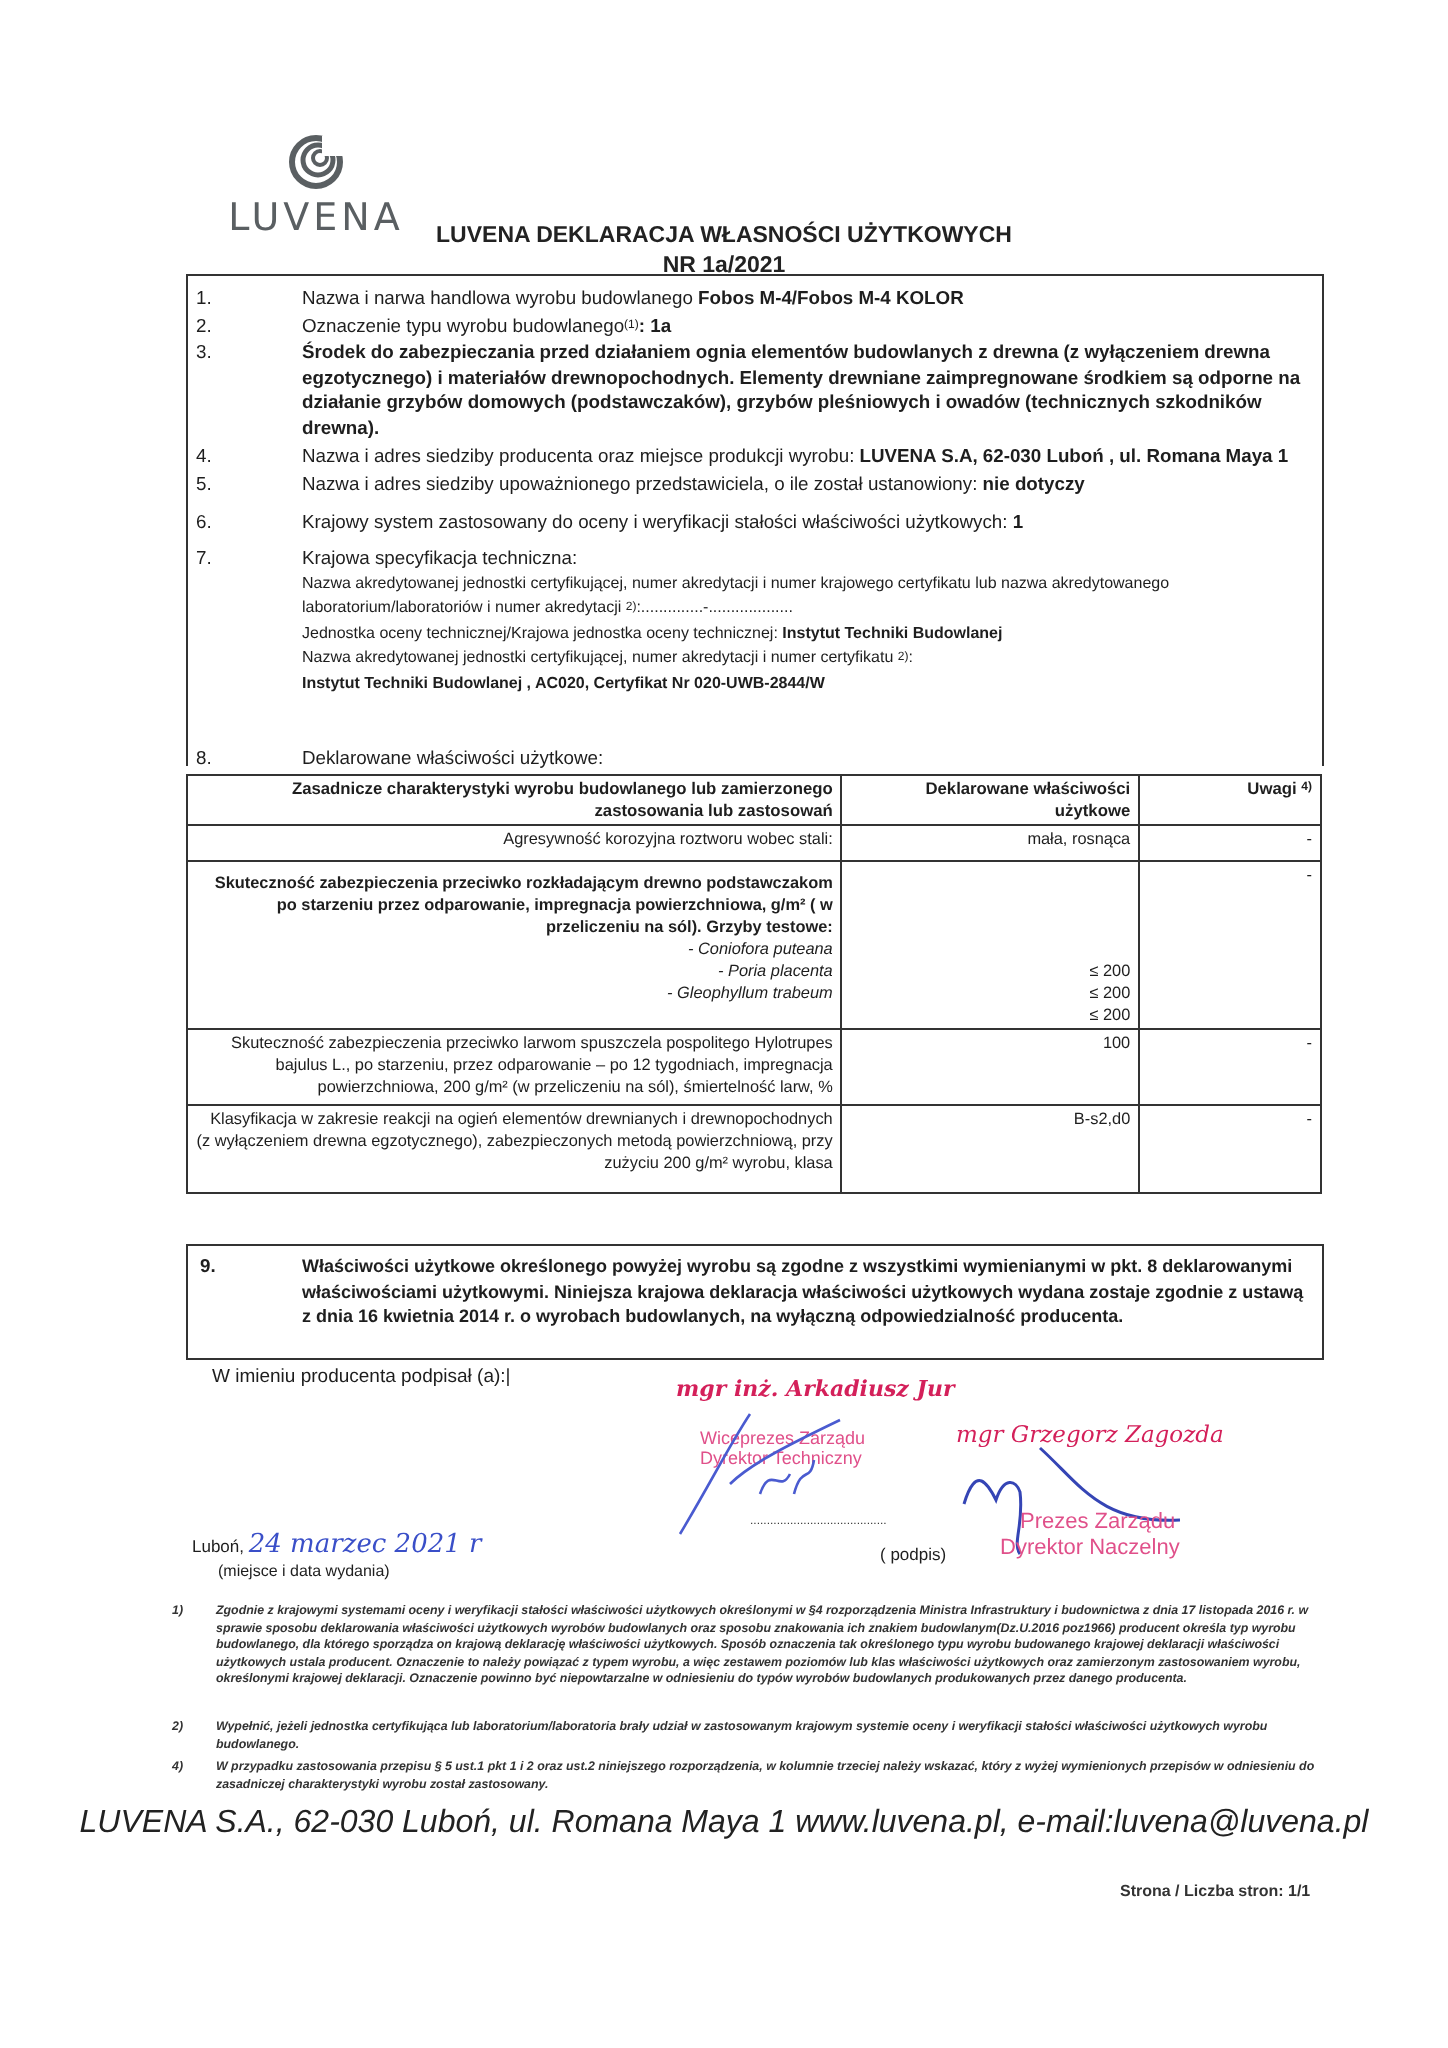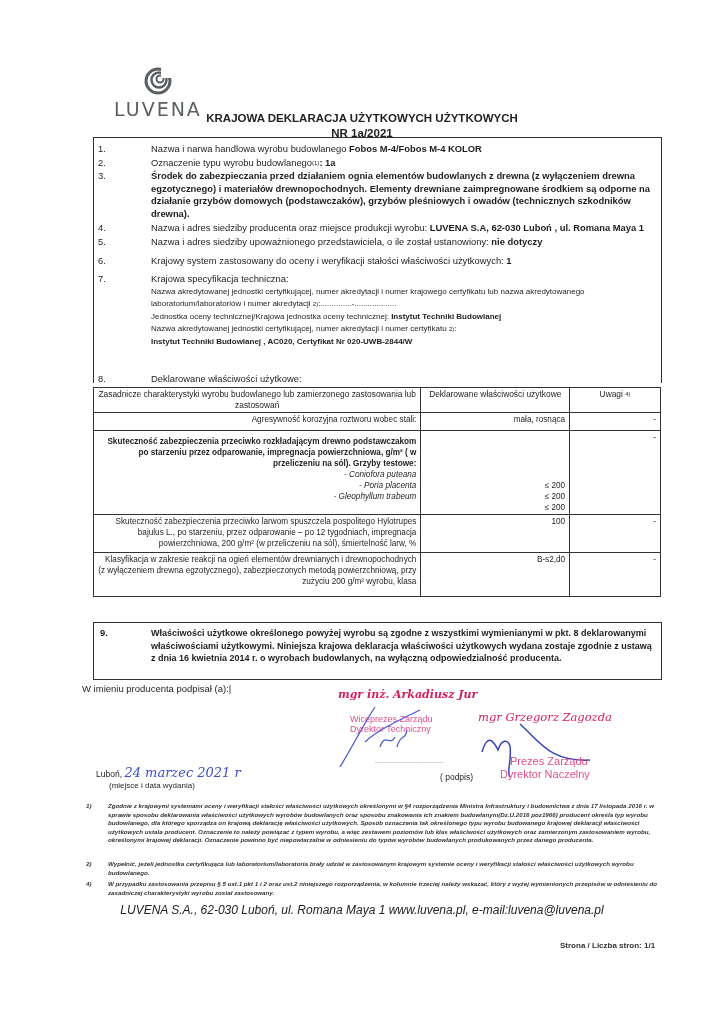--- a/index.html
+++ b/index.html
@@ -11,51 +11,51 @@
   .logo-text { font-family: "DejaVu Sans", sans-serif; font-size: 19px; letter-spacing: 2px; color: #5a5f62; margin-top: 2px; }
   .title { left: 0; width: 724px; text-align: center; font-weight: bold; font-size: 11.5px; color: #222; }
   .box { left: 93px; top: 137px; width: 567px; height: 245px; border: 1px solid #333; border-bottom: none; }
   .sec { position: absolute; left: 98px; font-size: 9.4px; line-height: 12.5px; width: 555px; }
   .num { position: absolute; left: 0; width: 22px; }
   .txt { margin-left: 28px; padding-left: 25px; }
   b { font-weight: bold; }
   sup { font-size: 6px; vertical-align: top; }
   table.dec { position: absolute; left: 93px; top: 387px; width: 568px; border-collapse: collapse; font-size: 8.2px; line-height: 11px; }
   table.dec td, table.dec th { border: 1px solid #333; padding: 1px 4px; vertical-align: top; text-align: right; }
-  table.dec th { font-weight: normal; text-align: center; font-size: 8.4px; }
+  table.dec th { font-weight: bold; text-align: right; font-size: 8.4px; }
   .c2, .c3 { text-align: center; }
   .ital { font-style: italic; }
   .box9 { left: 93px; top: 622px; width: 567px; height: 56px; border: 1px solid #333; }
   .sig-red { color: #d4205a; font-family: "DejaVu Serif", serif; font-style: italic; font-weight: bold; font-size: 11px; }
   .sig-red2 { color: #d4205a; font-family: "DejaVu Serif", serif; font-style: italic; font-size: 11.5px; }
   .stamp { color: #e0508a; font-size: 9px; line-height: 10px; }
   .stamp2 { color: #e0508a; font-size: 11px; line-height: 13px; }
   .hand { color: #3a4fc8; font-family: "DejaVu Serif", serif; font-style: italic; font-size: 13px; }
   .small { font-size: 8px; }
   .foot { position: absolute; left: 92px; width: 570px; font-size: 6.2px; line-height: 8.6px; font-style: italic; font-weight: bold; color: #333; }
   .foot .fn { position: absolute; left: -6px; }
   .foot .ft { margin-left: 16px; }
-  .addr { left: 0; width: 724px; text-align: center; top: 903px; font-size: 12px; font-style: italic; color: #222; }
+  .addr { left: 0; width: 724px; text-align: center; top: 903px; font-size: 16px; font-style: italic; color: #222; }
   .addr a { color: #222; }
   .page { left: 560px; top: 941px; font-size: 8px; font-weight: bold; color: #333; }
 </style>
 </head>
 <body>
 
 <div class="abs logo">
   <svg width="30" height="30" viewBox="0 0 30 30">
     <circle cx="15" cy="15" r="12" fill="none" stroke="#5a5f62" stroke-width="3"></circle>
     <circle cx="16" cy="14" r="7.5" fill="none" stroke="#5a5f62" stroke-width="2.5"></circle>
     <circle cx="17" cy="13" r="3.5" fill="none" stroke="#5a5f62" stroke-width="2"></circle>
     <rect x="18" y="2" width="12" height="10" fill="#fff"></rect>
   </svg>
   <div class="logo-text">LUVENA</div>
 </div>
 
-<div class="abs title" style="top:112px;">KRAJOWA DEKLARACJA UŻYTKOWYCH UŻYTKOWYCH</div>
+<div class="abs title" style="top:112px;">LUVENA DEKLARACJA WŁASNOŚCI UŻYTKOWYCH</div>
 <div class="abs title" style="top:127px;">NR 1a/2021</div>
 
 <div class="abs box"></div>
 
 <div class="sec" style="top:143px;">
   <span class="num">1.</span>
   <div class="txt"><span>Nazwa i narwa handlowa wyrobu budowlanego </span><b>Fobos M-4/Fobos M-4 KOLOR</b></div>
 </div>
 <div class="sec" style="top:157px;">
   <span class="num">2.</span>
@@ -136,21 +136,21 @@
   </tr>
 </tbody>
   </table>
 
 <div class="abs box9"></div>
 <div class="sec" style="top:627px; font-weight:bold;">
   <span class="num" style="left:2px;">9.</span>
   <div class="txt" style="font-size:9px;">Właściwości użytkowe określonego  powyżej wyrobu są zgodne z wszystkimi wymienianymi w pkt. 8 deklarowanymi właściwościami użytkowymi. Niniejsza krajowa deklaracja właściwości użytkowych wydana zostaje zgodnie z ustawą z dnia 16 kwietnia 2014 r. o wyrobach budowlanych, na wyłączną odpowiedzialność producenta.</div>
 </div>
 
-<div class="abs" style="left:82px; top:683px; font-size:9.5px;text-align:right;">W imieniu producenta podpisał (a):|</div>
+<div class="abs" style="left:106px; top:683px; font-size:9.5px;text-align:right;">W imieniu producenta podpisał (a):|</div>
 <div class="abs sig-red" style="left:338px; top:688px;">mgr inż. Arkadiusz Jur</div>
 <div class="abs stamp" style="left:350px; top:714px;">
   <div>Wiceprezes Zarządu</div>
   <div>Dyrektor Techniczny</div>
 </div>
 <svg class="abs" style="left:335px; top:702px;" width="90" height="70">
   <path d="M5 65 C 20 40, 30 20, 40 5 M 30 40 C 40 30, 60 20, 85 8 M 45 45 C 50 30, 55 45, 60 35 M 62 45 C 66 30, 70 40, 72 28" fill="none" stroke="#4a5bd0" stroke-width="1.3"></path>
 </svg>
 <div class="abs sig-red2" style="left:478px; top:710px;">mgr Grzegorz Zagozda</div>
 <svg class="abs" style="left:480px; top:722px;" width="120" height="60">

